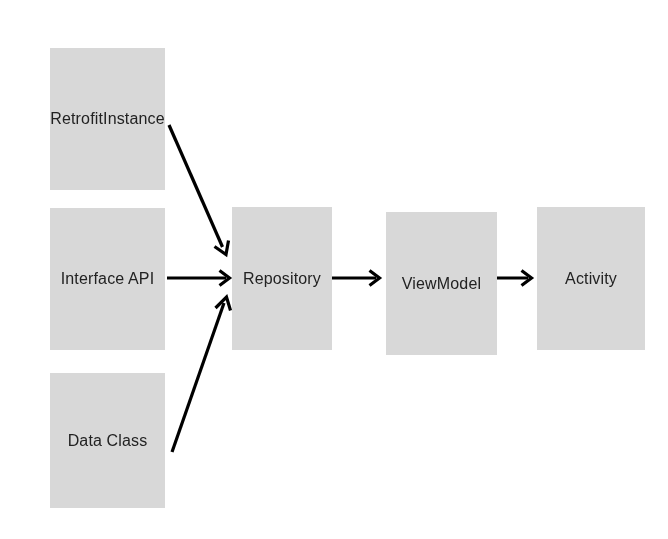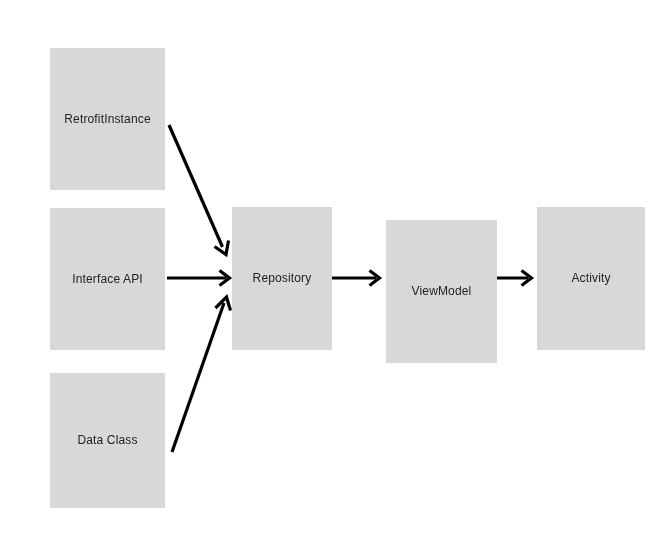--- a/index.html
+++ b/index.html
@@ -21,21 +21,21 @@
   .node-box {
     position: absolute;
     background: #d8d8d8;
     display: flex;
     align-items: center;
     justify-content: center;
     box-sizing: border-box;
   }
   .node-label {
     font-family: "Liberation Sans", sans-serif;
-    font-size: 12px;
+    font-size: 16px;
     line-height: 1.2;
     color: #222222;
     letter-spacing: 0.15px;
     text-align: center;
     user-select: none;
     white-space: nowrap;
   }
   #edge-layer {
     position: absolute;
     left: 0;
@@ -92,21 +92,21 @@
   </div>
 
   <div class="node-box" id="node-data-class" style="left:50px; top:373px; width:115px; height:135px;">
     <span class="node-label">Data Class</span>
   </div>
 
   <div class="node-box" id="node-repository" style="left:232px; top:207px; width:100px; height:143px;">
     <span class="node-label">Repository</span>
   </div>
 
-  <div class="node-box" id="node-viewmodel" style="left:386px; top:220px; width:111px; height:143px;">
+  <div class="node-box" id="node-viewmodel" style="left:386px; top:212px; width:111px; height:143px;">
     <span class="node-label">ViewModel</span>
   </div>
 
   <div class="node-box" id="node-activity" style="left:537px; top:207px; width:108px; height:143px;">
     <span class="node-label">Activity</span>
   </div>
 
 </div>
 
 </body></html>

